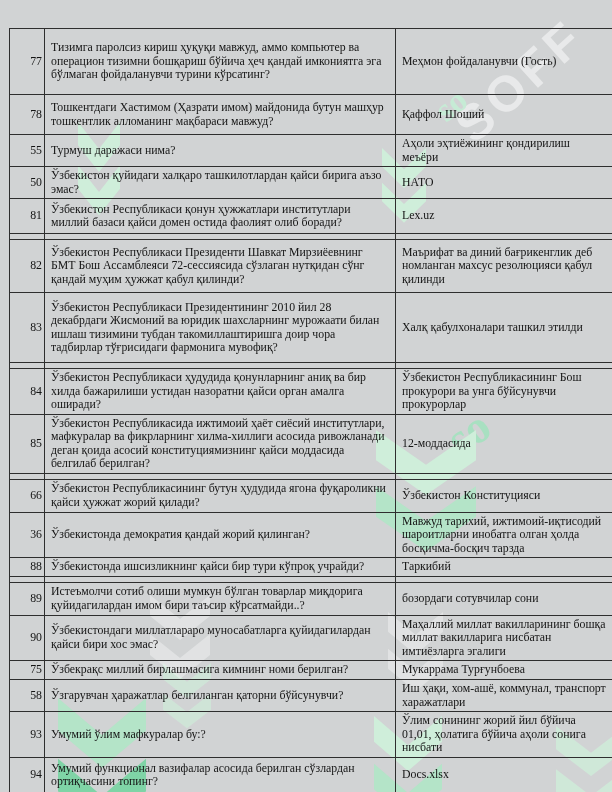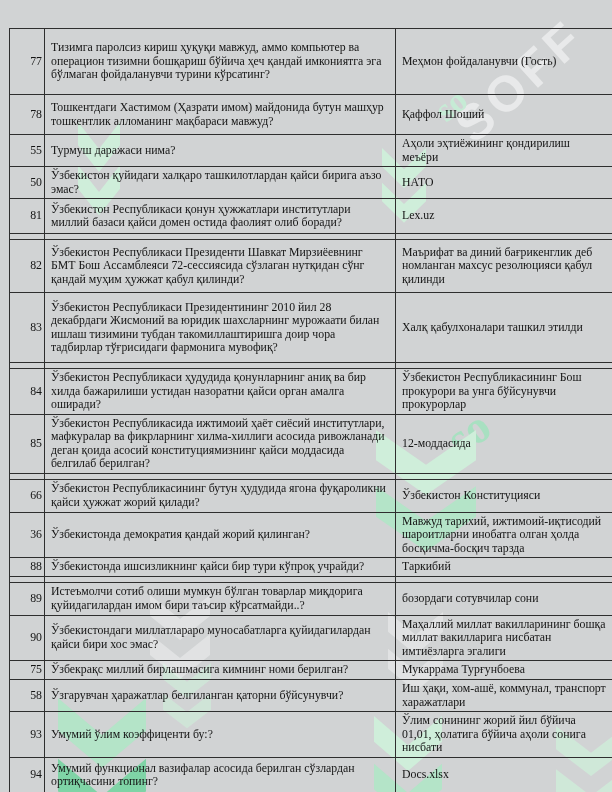--- a/index.html
+++ b/index.html
@@ -222,21 +222,21 @@
             <td class="q">Ўзбекрақс миллий бирлашмасига кимнинг номи берилган?</td>
             <td class="a">Мукаррама Турғунбоева</td>
           </tr>
           <tr style="height: 27px;">
             <td class="num">58</td>
             <td class="q">Ўзгарувчан ҳаражатлар белгиланган қаторни бўйсунувчи?</td>
             <td class="a">Иш ҳақи, хом-ашё, коммунал, транспорт харажатлари</td>
           </tr>
           <tr style="height: 40px;">
             <td class="num">93</td>
-            <td class="q">Умумий ўлим коэффиценти бу:?</td>
+            <td class="q">Умумий ўлим мафкуралар бу:?</td>
             <td class="a">Ўлим сонининг жорий йил бўйича 01,01, ҳолатига бўйича аҳоли сонига нисбати</td>
           </tr>
           <tr style="height: 36px;">
             <td class="num">94</td>
             <td class="q">Умумий функционал вазифалар асосида берилган сўзлардан ортиқчасини топинг?</td>
             <td class="a">Docs.xlsx</td>
           </tr>
         </tbody>
     </table>
   </div>

